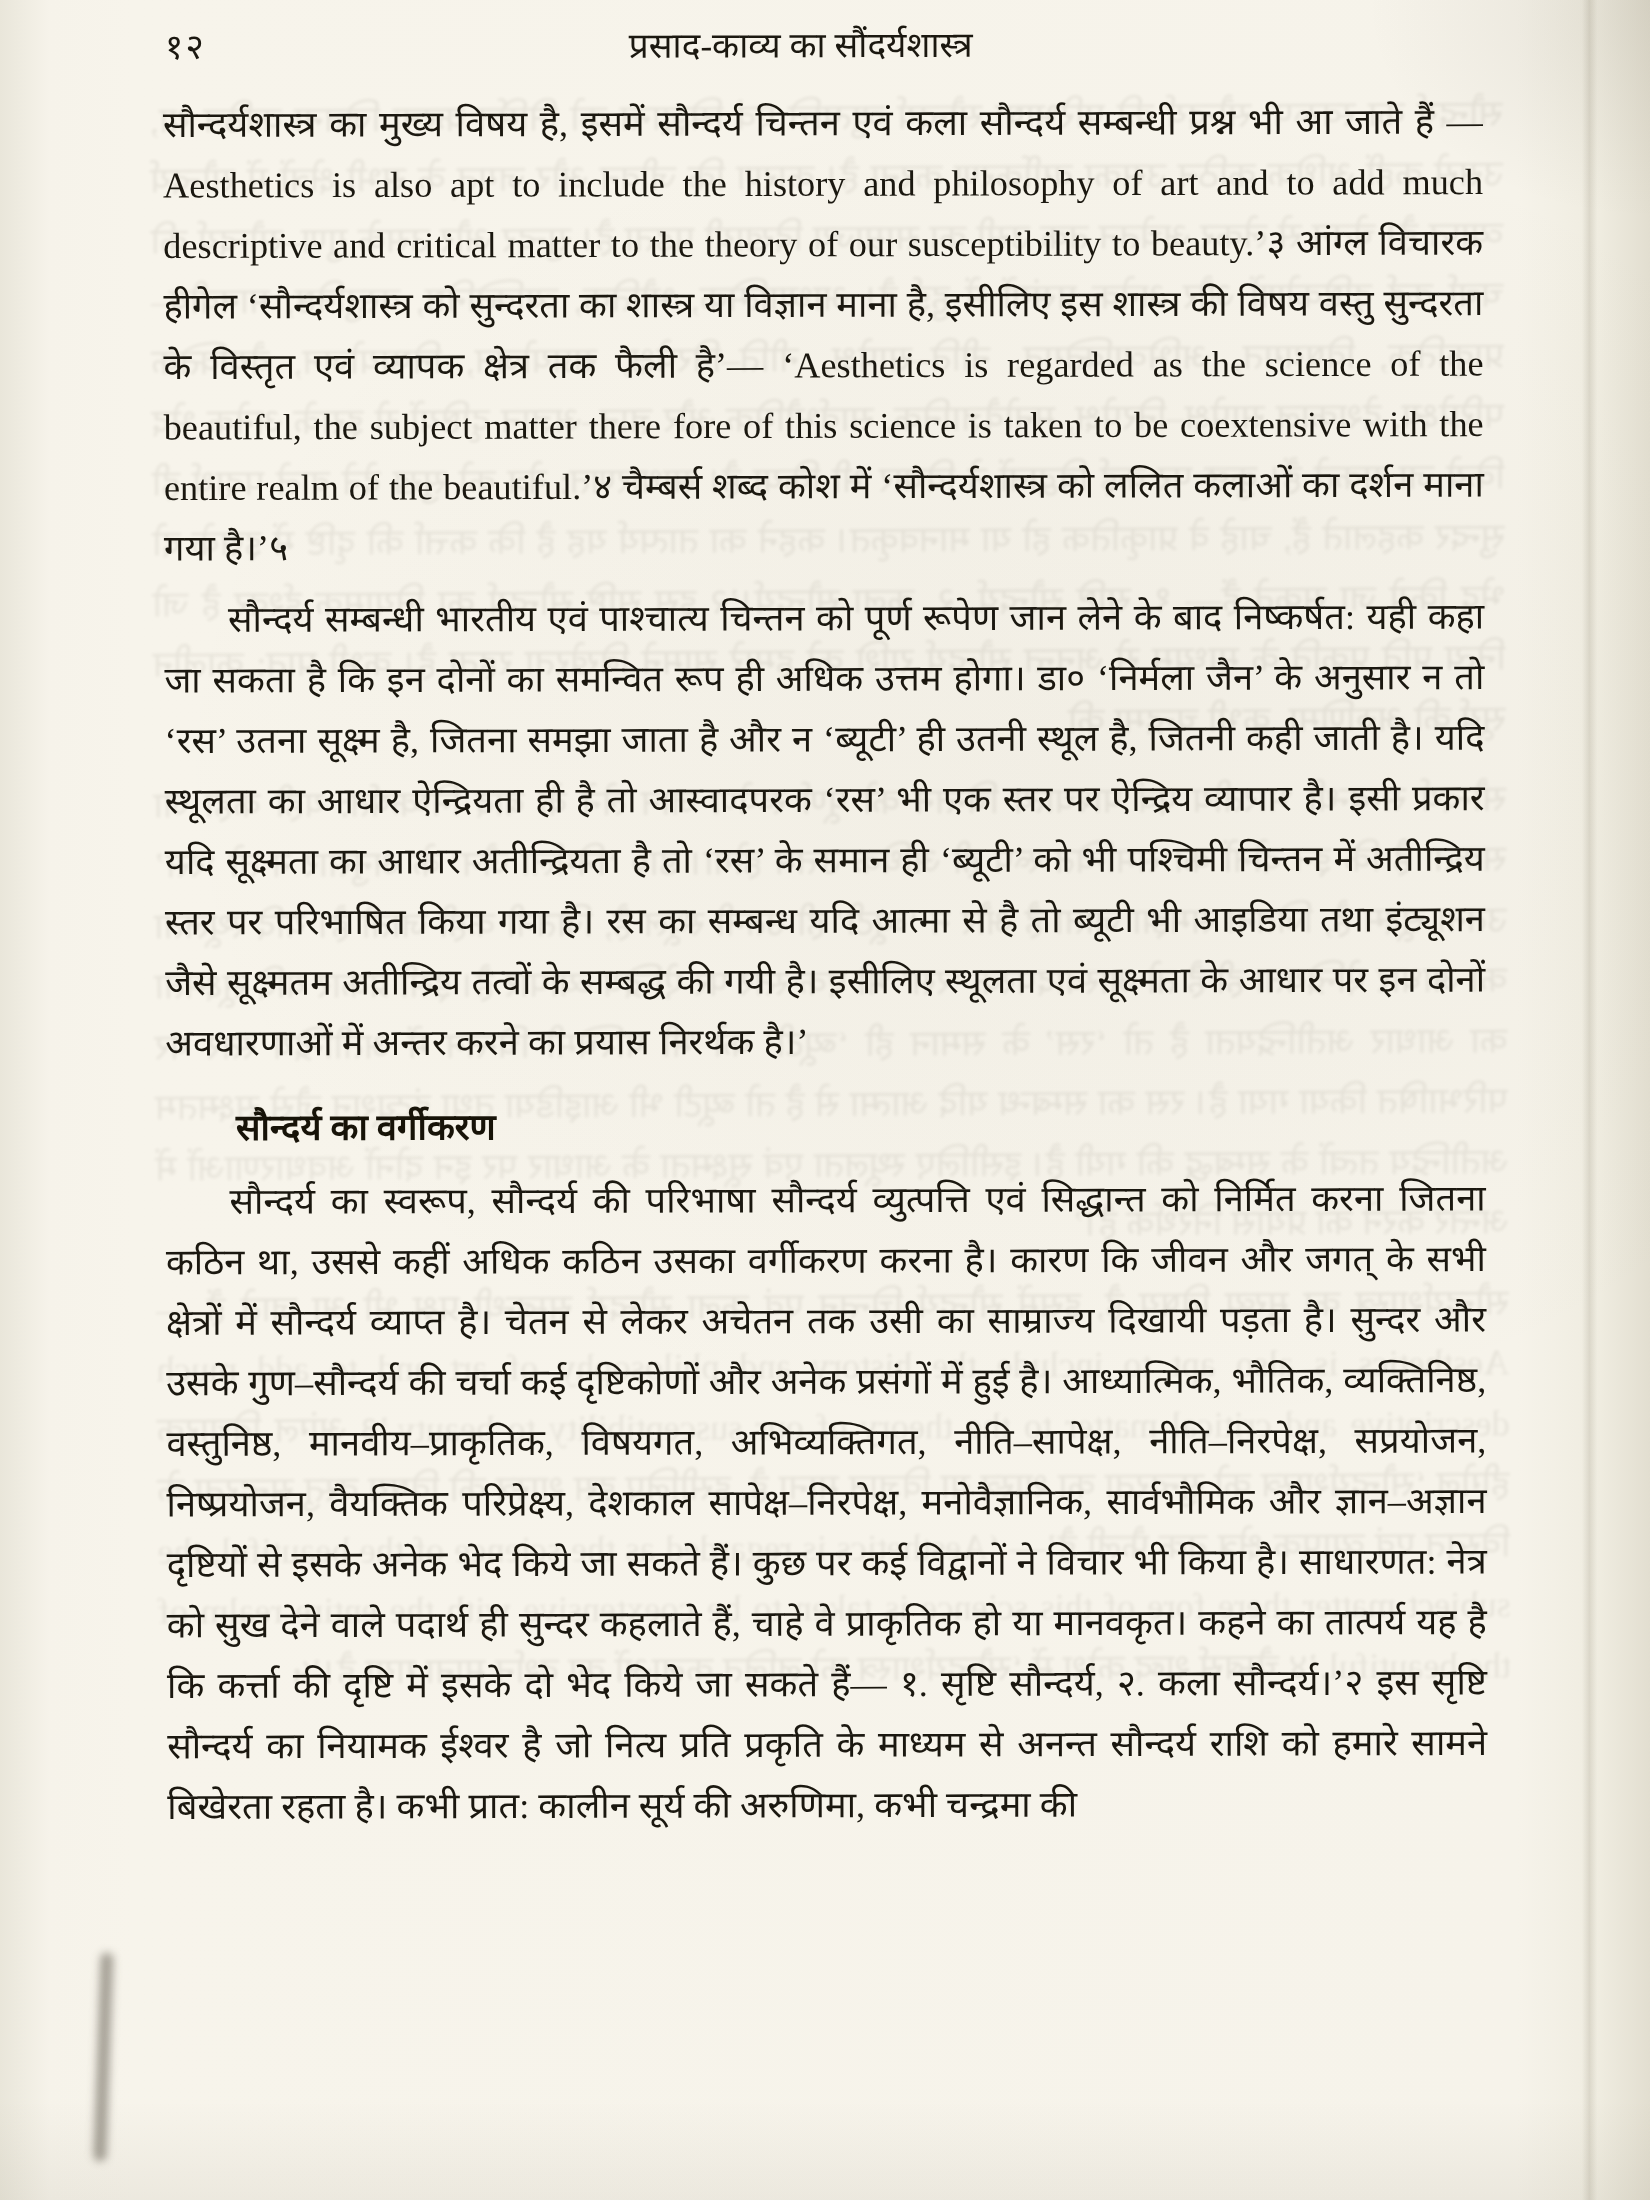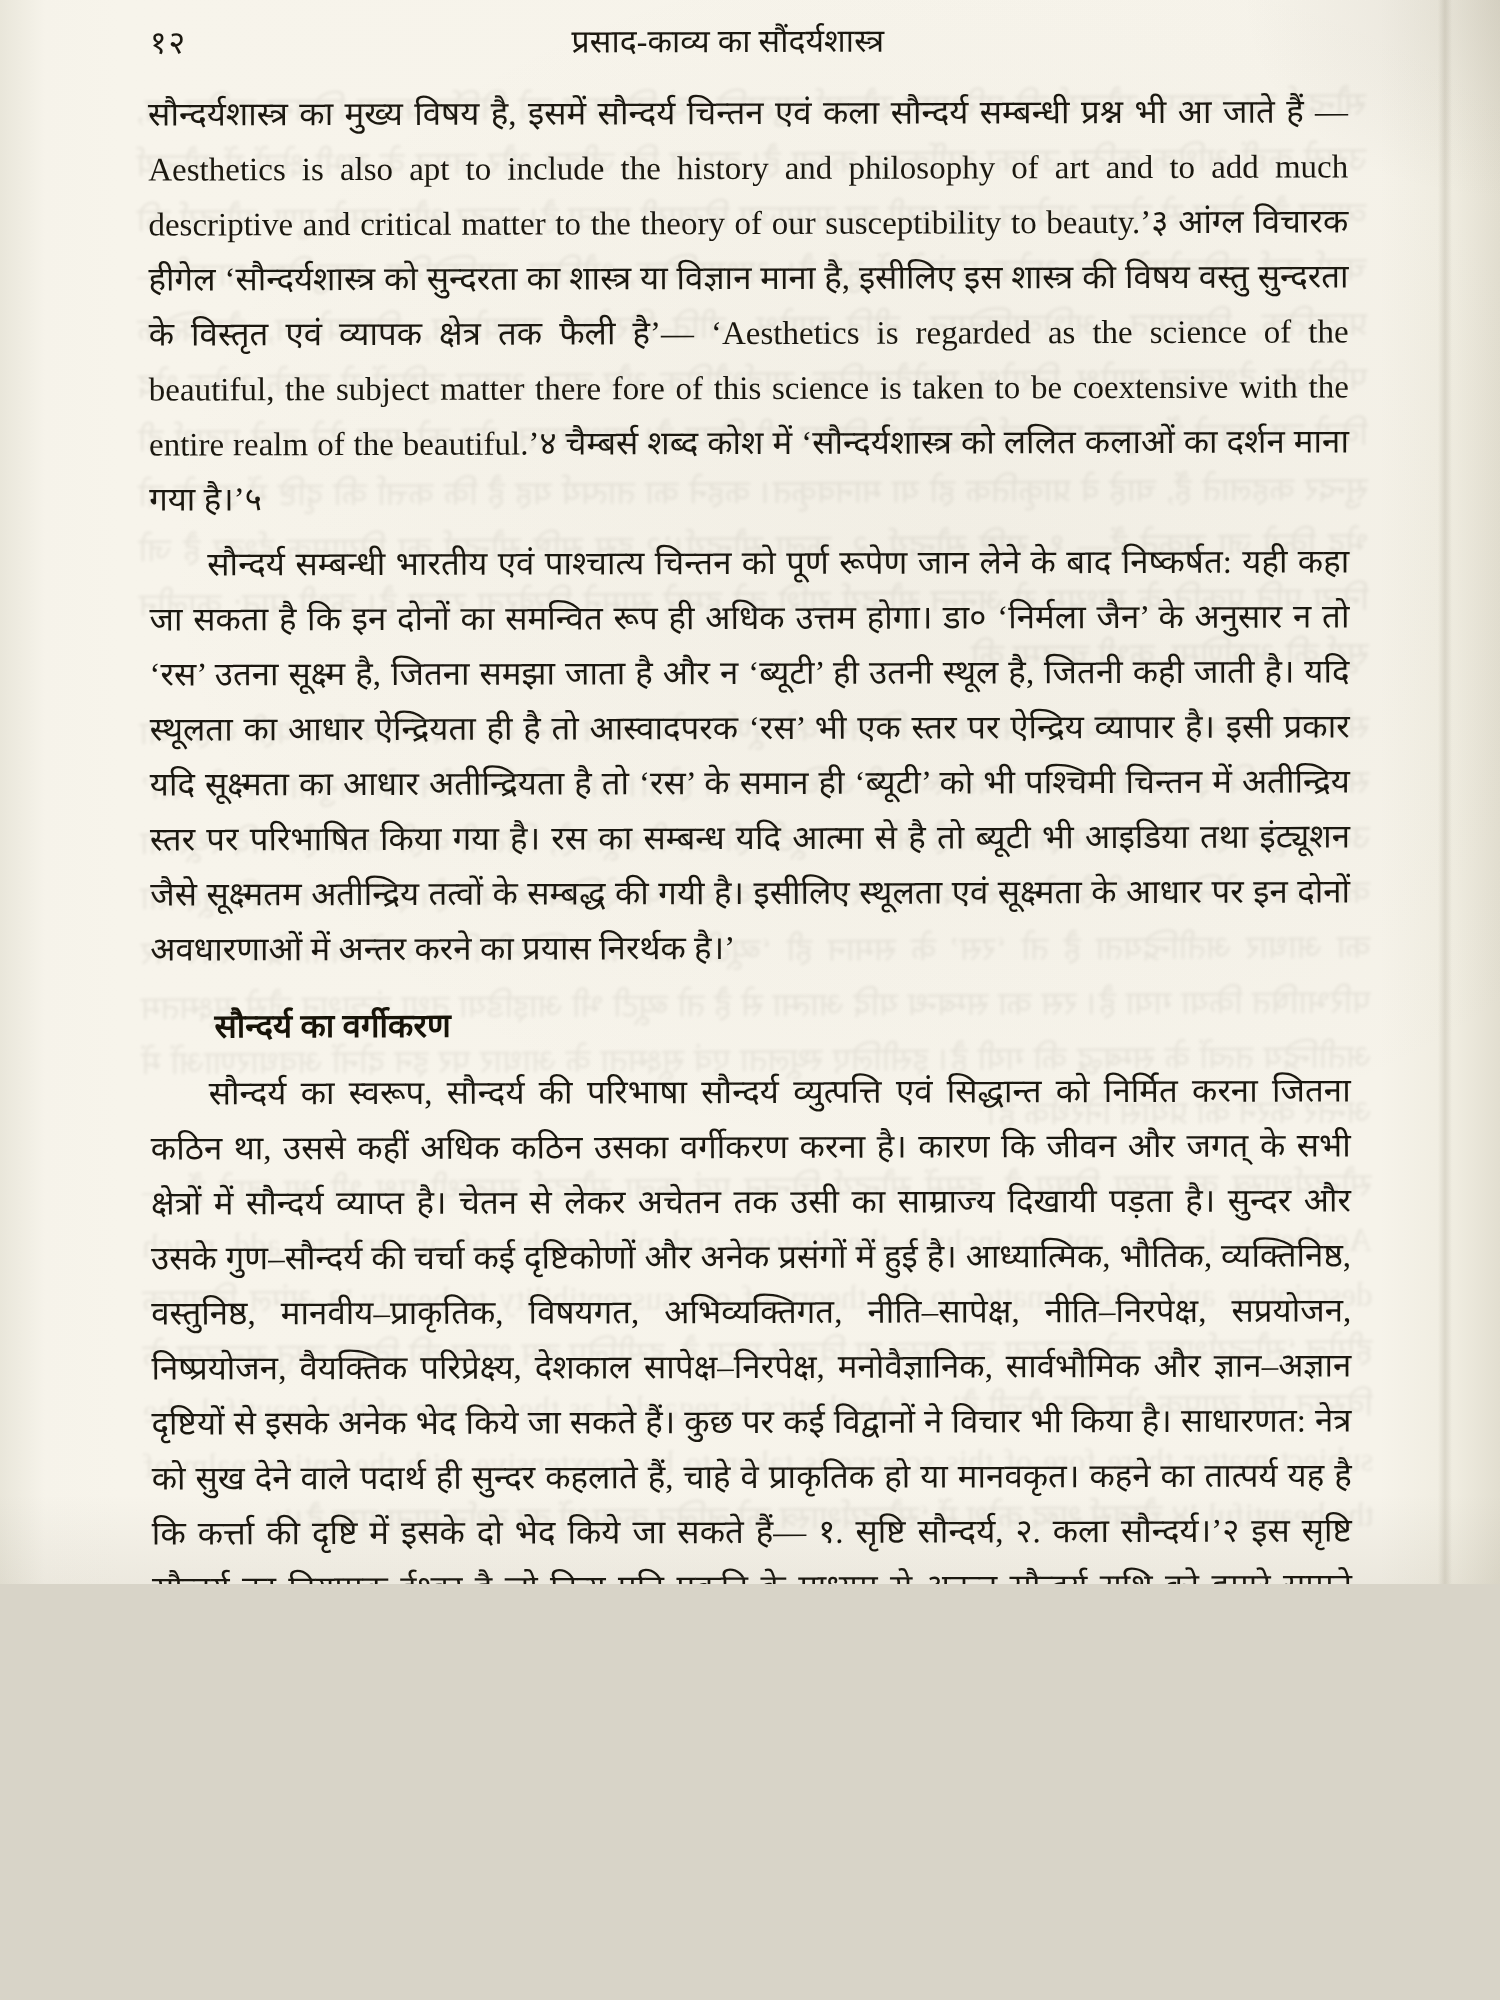--- a/index.html
+++ b/index.html
@@ -10,21 +10,21 @@
   }
   body {
     width: 1500px;
     height: 2000px;
     background: #d8d4c8;
     font-family: "Liberation Serif", "DejaVu Sans", serif;
   }
   .scan-page {
     position: relative;
     width: 1500px;
-    height: 1584px;
+    height: 2000px;
     background:
       radial-gradient(ellipse 1200px 900px at 65% 35%, rgba(120,110,85,0.04), transparent 70%),
       linear-gradient(90deg, #e9e6da 0px, #f6f3ea 45px, #f7f4eb 120px, #f6f3ea 1380px, #efece0 1455px, #e2ded0 1500px);
     overflow: hidden;
   }
   
   .right-fold {
     position: absolute;
     top: 0;
     right: 48px;

